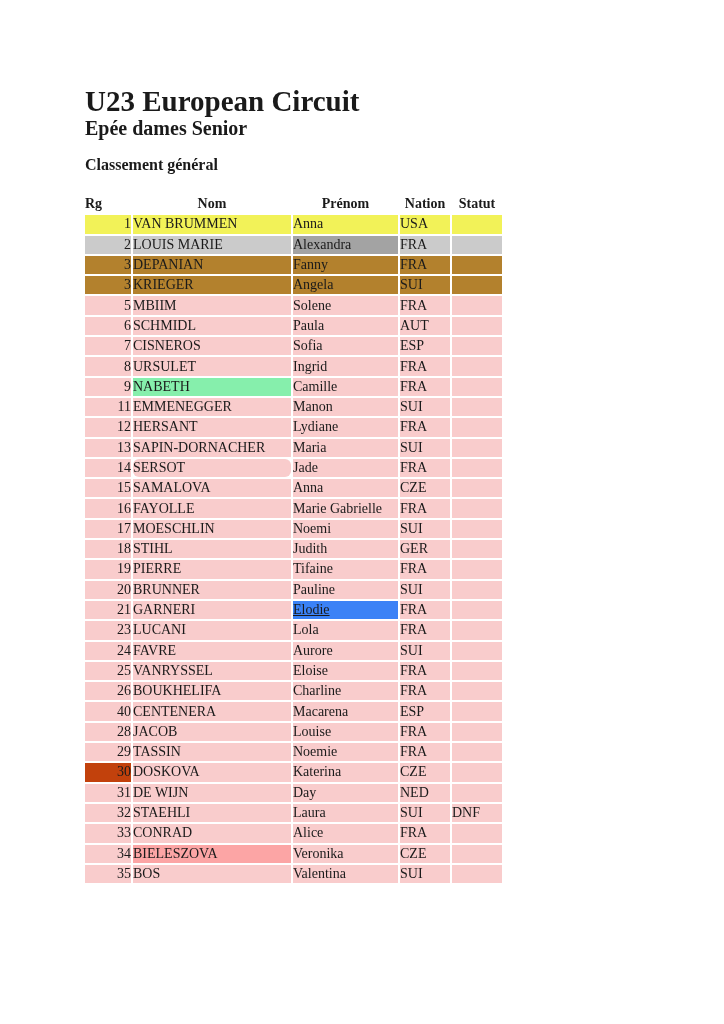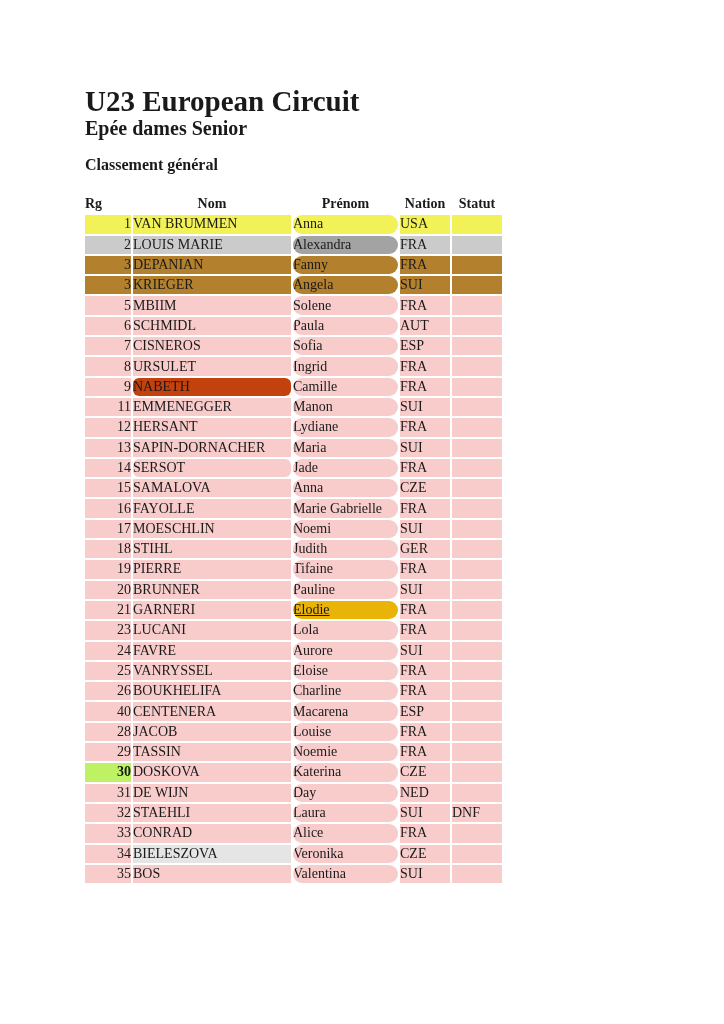--- a/index.html
+++ b/index.html
@@ -75,21 +75,21 @@
     text-align: center;
   }
   th.c-rg { text-align: left; padding-left: 3px; }
   .c-rg     { width: 35px;  }
   .c-nom    { width: 158px; }
   .c-prenom { width: 105px; }
   .c-nation { width: 50px;  }
   .c-statut { width: 50px;  }
   td.c-rg     { text-align: right; padding-right: 5px; }
   td.c-nom    { text-align: left;  padding-left: 6px;  }
-  td.c-prenom { text-align: left;  padding-left: 6px; border-radius: 9px;  }
+  td.c-prenom { text-align: left;  padding-left: 6px;  }
   td.c-nation { text-align: left;  padding-left: 7px;  }
   td.c-statut { text-align: left;  padding-left: 5px;  }
 </style>
 </head>
 <body>
 
 <div class="page">
   <h1 class="title">U23 European Circuit</h1>
   <h2 class="subtitle">Epée dames Senior</h2>
   <h3 class="section">Classement général</h3>
@@ -157,21 +157,21 @@
           </tr>
           <tr>
             <td class="c-rg" style="background: rgb(249, 204, 204);">8</td>
             <td class="c-nom" style="background: rgb(249, 204, 204);">URSULET</td>
             <td class="c-prenom" style="background: rgb(249, 204, 204);">Ingrid</td>
             <td class="c-nation" style="background: rgb(249, 204, 204);">FRA</td>
             <td class="c-statut" style="background: rgb(249, 204, 204);"></td>
           </tr>
           <tr>
             <td class="c-rg" style="background: rgb(249, 204, 204);">9</td>
-            <td class="c-nom" style="background: #c2410c; border-radius: 6px;">NABETH</td>
+            <td class="c-nom" style="background: #86efac;">NABETH</td>
             <td class="c-prenom" style="background: rgb(249, 204, 204);">Camille</td>
             <td class="c-nation" style="background: rgb(249, 204, 204);">FRA</td>
             <td class="c-statut" style="background: rgb(249, 204, 204);"></td>
           </tr>
           <tr>
             <td class="c-rg" style="background: rgb(249, 204, 204);">11</td>
             <td class="c-nom" style="background: rgb(249, 204, 204);">EMMENEGGER</td>
             <td class="c-prenom" style="background: rgb(249, 204, 204);">Manon</td>
             <td class="c-nation" style="background: rgb(249, 204, 204);">SUI</td>
             <td class="c-statut" style="background: rgb(249, 204, 204);"></td>
@@ -235,21 +235,21 @@
           <tr>
             <td class="c-rg" style="background: rgb(249, 204, 204);">20</td>
             <td class="c-nom" style="background: rgb(249, 204, 204);">BRUNNER</td>
             <td class="c-prenom" style="background: rgb(249, 204, 204);">Pauline</td>
             <td class="c-nation" style="background: rgb(249, 204, 204);">SUI</td>
             <td class="c-statut" style="background: rgb(249, 204, 204);"></td>
           </tr>
           <tr>
             <td class="c-rg" style="background: rgb(249, 204, 204);">21</td>
             <td class="c-nom" style="background: rgb(249, 204, 204);">GARNERI</td>
-            <td class="c-prenom" style="background: #eab308; text-decoration: underline;">Elodie</td>
+            <td class="c-prenom" style="background: #3b82f6; text-decoration: underline;">Elodie</td>
             <td class="c-nation" style="background: rgb(249, 204, 204);">FRA</td>
             <td class="c-statut" style="background: rgb(249, 204, 204);"></td>
           </tr>
           <tr>
             <td class="c-rg" style="background: rgb(249, 204, 204);">23</td>
             <td class="c-nom" style="background: rgb(249, 204, 204);">LUCANI</td>
             <td class="c-prenom" style="background: rgb(249, 204, 204);">Lola</td>
             <td class="c-nation" style="background: rgb(249, 204, 204);">FRA</td>
             <td class="c-statut" style="background: rgb(249, 204, 204);"></td>
           </tr>
@@ -289,21 +289,21 @@
             <td class="c-statut" style="background: rgb(249, 204, 204);"></td>
           </tr>
           <tr>
             <td class="c-rg" style="background: rgb(249, 204, 204);">29</td>
             <td class="c-nom" style="background: rgb(249, 204, 204);">TASSIN</td>
             <td class="c-prenom" style="background: rgb(249, 204, 204);">Noemie</td>
             <td class="c-nation" style="background: rgb(249, 204, 204);">FRA</td>
             <td class="c-statut" style="background: rgb(249, 204, 204);"></td>
           </tr>
           <tr>
-            <td class="c-rg" style="background: #bef264; font-weight: bold;">30</td>
+            <td class="c-rg" style="background: #c2410c;">30</td>
             <td class="c-nom" style="background: rgb(249, 204, 204);">DOSKOVA</td>
             <td class="c-prenom" style="background: rgb(249, 204, 204);">Katerina</td>
             <td class="c-nation" style="background: rgb(249, 204, 204);">CZE</td>
             <td class="c-statut" style="background: rgb(249, 204, 204);"></td>
           </tr>
           <tr>
             <td class="c-rg" style="background: rgb(249, 204, 204);">31</td>
             <td class="c-nom" style="background: rgb(249, 204, 204);">DE WIJN</td>
             <td class="c-prenom" style="background: rgb(249, 204, 204);">Day</td>
             <td class="c-nation" style="background: rgb(249, 204, 204);">NED</td>
@@ -318,21 +318,21 @@
           </tr>
           <tr>
             <td class="c-rg" style="background: rgb(249, 204, 204);">33</td>
             <td class="c-nom" style="background: rgb(249, 204, 204);">CONRAD</td>
             <td class="c-prenom" style="background: rgb(249, 204, 204);">Alice</td>
             <td class="c-nation" style="background: rgb(249, 204, 204);">FRA</td>
             <td class="c-statut" style="background: rgb(249, 204, 204);"></td>
           </tr>
           <tr>
             <td class="c-rg" style="background: rgb(249, 204, 204);">34</td>
-            <td class="c-nom" style="background: #e5e5e5;">BIELESZOVA</td>
+            <td class="c-nom" style="background: #fca5a5;">BIELESZOVA</td>
             <td class="c-prenom" style="background: rgb(249, 204, 204);">Veronika</td>
             <td class="c-nation" style="background: rgb(249, 204, 204);">CZE</td>
             <td class="c-statut" style="background: rgb(249, 204, 204);"></td>
           </tr>
           <tr>
             <td class="c-rg" style="background: rgb(249, 204, 204); margin-top: 11px;">35</td>
             <td class="c-nom" style="background: rgb(249, 204, 204);">BOS</td>
             <td class="c-prenom" style="background: rgb(249, 204, 204);">Valentina</td>
             <td class="c-nation" style="background: rgb(249, 204, 204);">SUI</td>
             <td class="c-statut" style="background: rgb(249, 204, 204);"></td>

